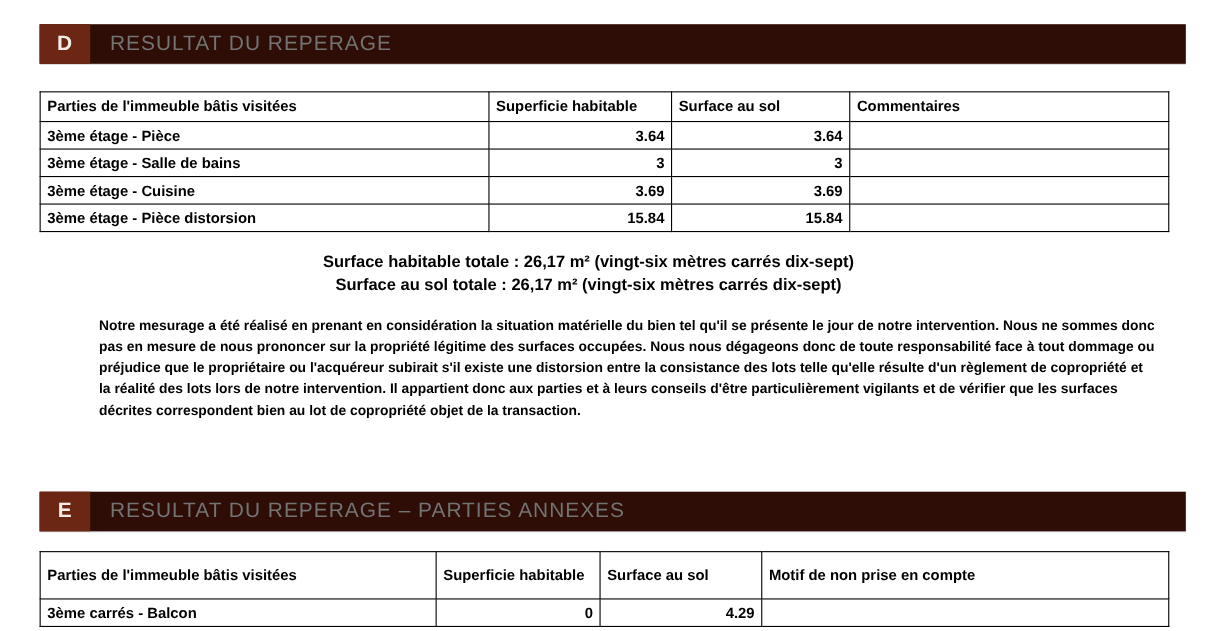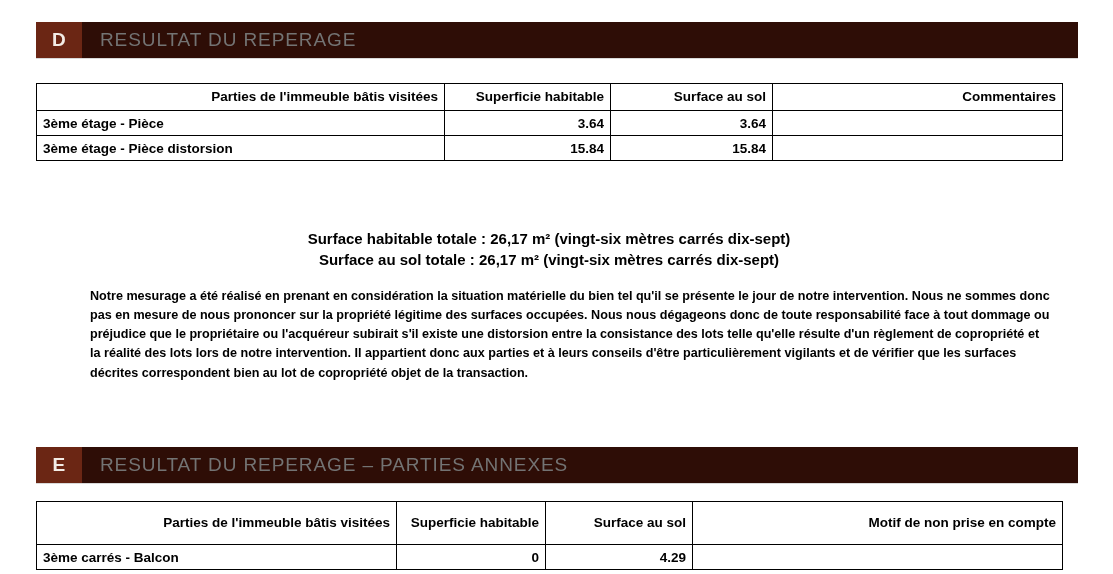--- a/index.html
+++ b/index.html
@@ -61,21 +61,21 @@
   }
   .rep-table td, .rep-table th {
     border: 1.5px solid #000000;
     font-size: 13.5px;
     padding: 3px 6px;
     vertical-align: middle;
     background: #ffffff;
   }
   .rep-table th {
     font-weight: bold;
-    text-align: right;
+    text-align: left;
     height: 20px;
     line-height: 1.15;
   }
   .rep-table td.cell-name {
     text-align: left;
     font-weight: bold;
     height: 18px;
   }
   .rep-table td.cell-num {
     text-align: right;
@@ -93,21 +93,21 @@
   #table-e {
     left: 36px;
     top: 501px;
     width: 1026px;
   }
   #table-e th { height: 36px; }
 
   
   .totals {
     position: absolute;
-    left: 36px;
+    left: 22px;
     width: 1026px;
     top: 228px;
     text-align: center;
     font-size: 15px;
     font-weight: bold;
     line-height: 1.42;
   }
 
   
   .disclaimer {
@@ -145,20 +145,32 @@
     </tr>
   </thead>
   <tbody>
     <tr>
       <td class="cell-name">3ème étage - Pièce</td>
       <td class="cell-num">3.64</td>
       <td class="cell-num">3.64</td>
       <td class="cell-empty"></td>
     </tr>
     <tr>
+      <td class="cell-name">3ème étage - Salle de bains</td>
+      <td class="cell-num">3</td>
+      <td class="cell-num">3</td>
+      <td class="cell-empty"></td>
+    </tr>
+    <tr>
+      <td class="cell-name">3ème étage - Cuisine</td>
+      <td class="cell-num">3.69</td>
+      <td class="cell-num">3.69</td>
+      <td class="cell-empty"></td>
+    </tr>
+    <tr>
       <td class="cell-name">3ème étage - Pièce distorsion</td>
       <td class="cell-num">15.84</td>
       <td class="cell-num">15.84</td>
       <td class="cell-empty"></td>
     </tr>
   </tbody>
 </table>
 
 <div class="totals">
   <div>Surface habitable totale : 26,17 m² (vingt-six mètres carrés dix-sept)</div>

